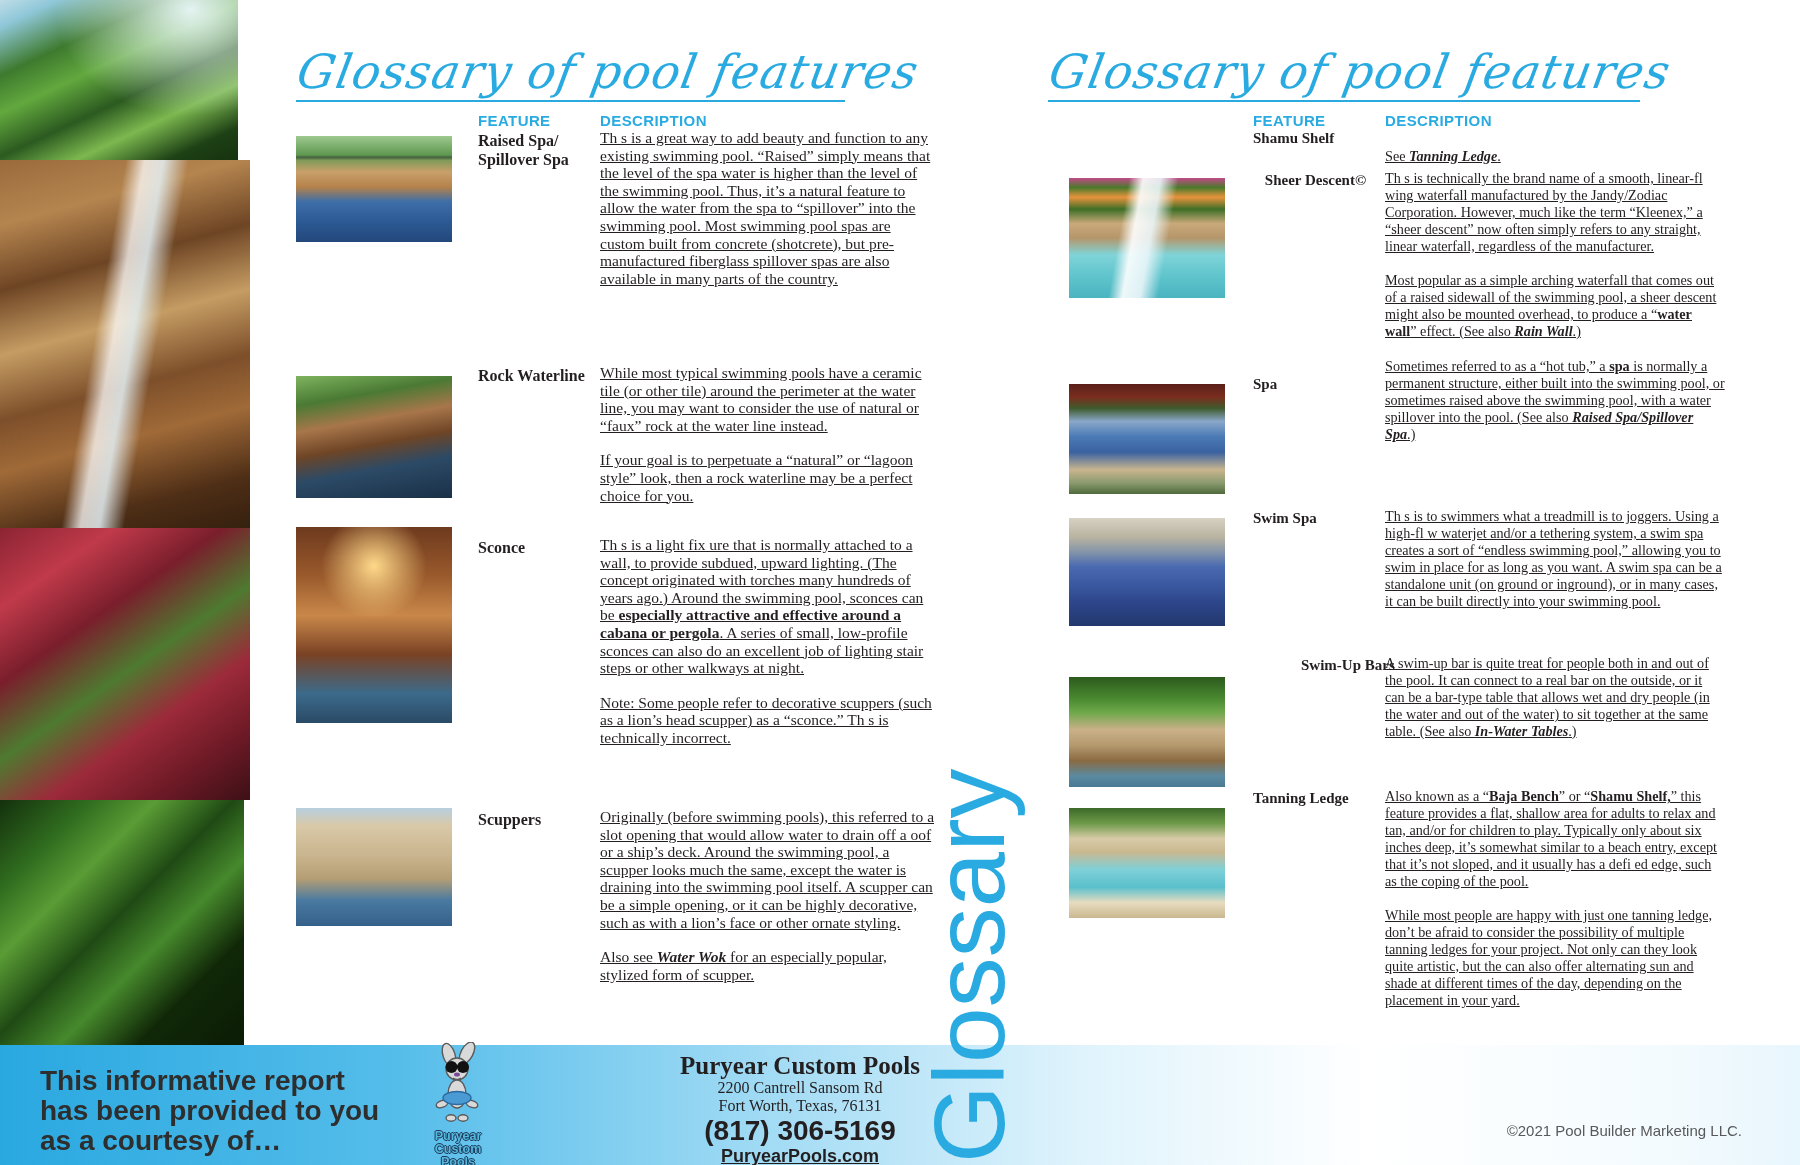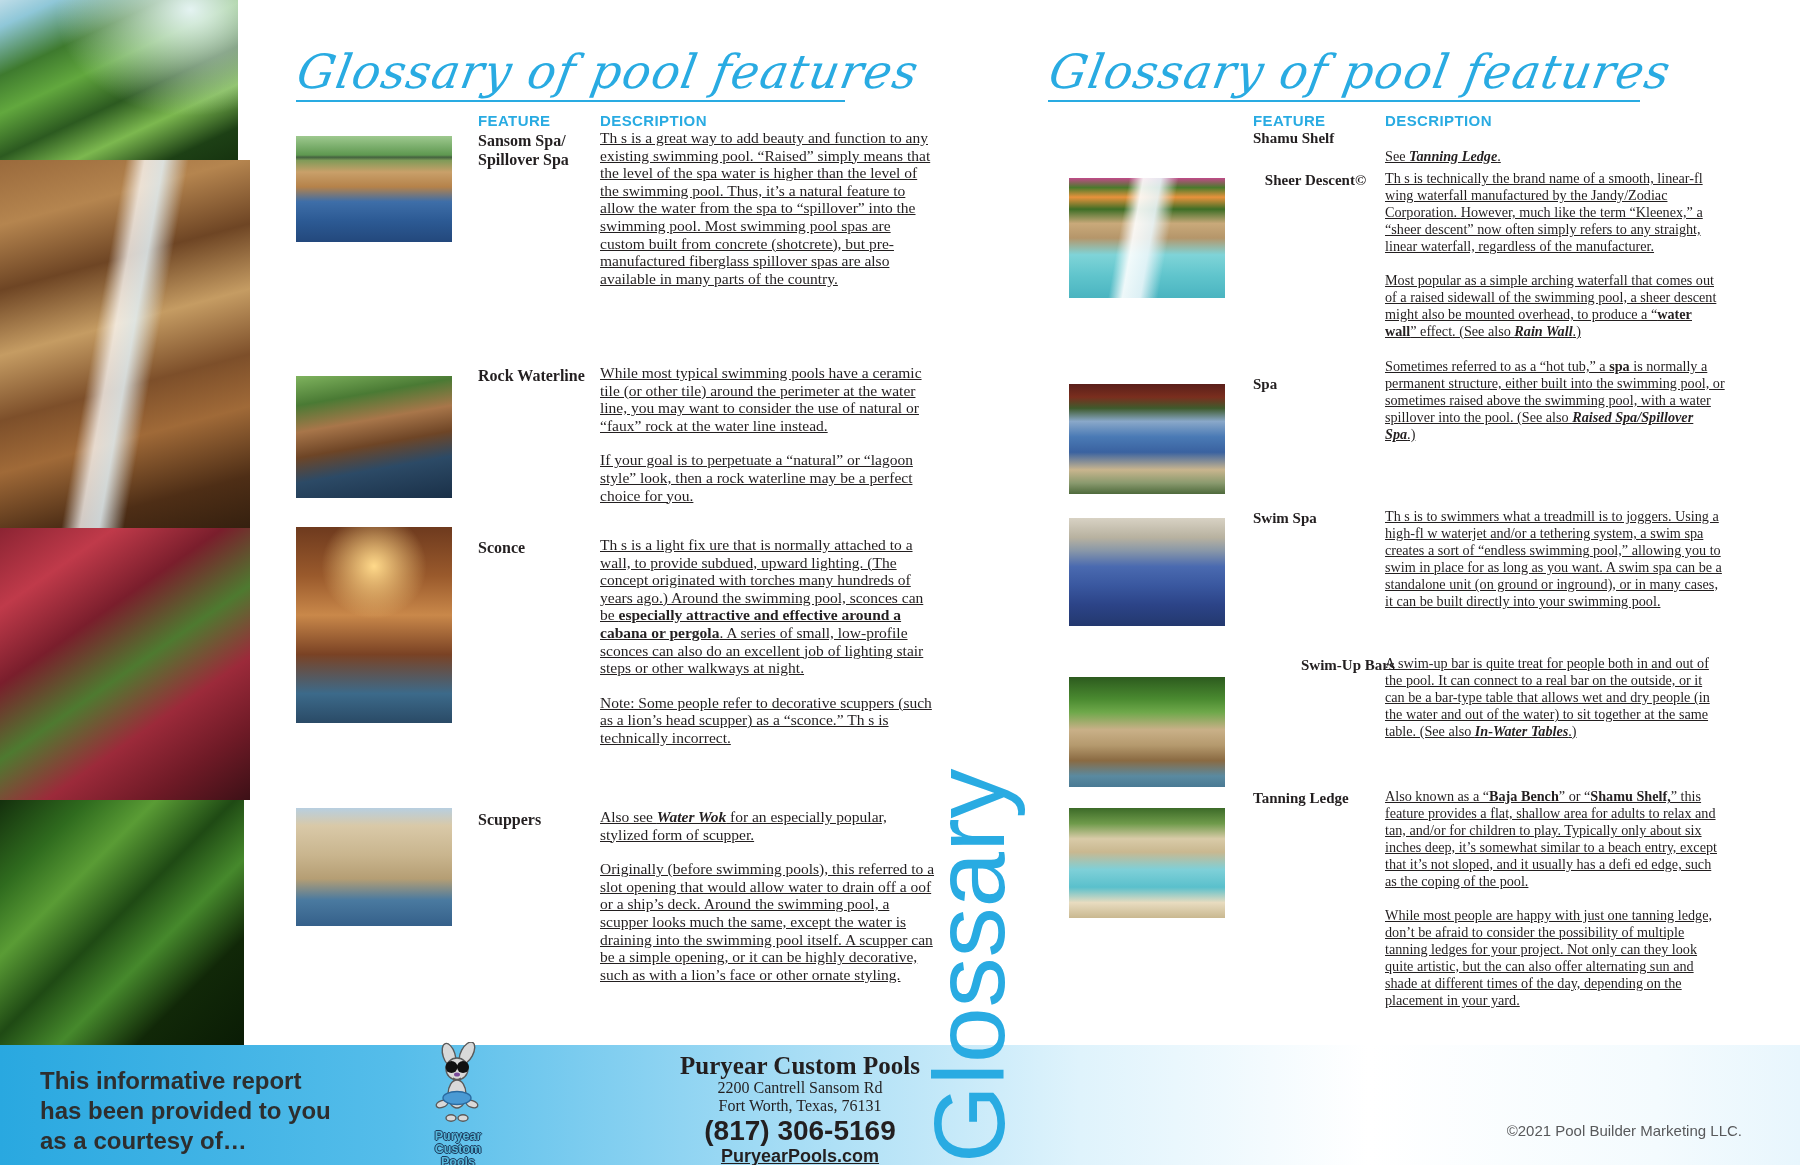--- a/index.html
+++ b/index.html
@@ -53,21 +53,21 @@
   .ph-tanning-ledge{background:
      linear-gradient(180deg,#3c6a28 0%,#6e9a4a 14%,#d9cba8 28%,#c9b890 40%,#7fd0d8 56%,#5ac0cc 72%,#e8dcc0 86%,#c9b890 100%);}
   
   .vertical-glossary{position:absolute;left:912px;top:1163px;transform:rotate(-90deg);
      transform-origin:0 0;width:420px;font-family:"Liberation Sans", sans-serif;
      font-weight:300;font-size:100px;color:#29ABE2;letter-spacing:0;z-index:5;white-space:nowrap;}
   
   .bottom-bar{position:absolute;left:0;top:1045px;width:1800px;height:120px;
      background:linear-gradient(to right,#29a8e0 0%,#55bdea 22%,#9fdaf4 42%,#dff3fc 60%,#ffffff 76%,#f4fbfe 92%,#e8f6fd 100%);z-index:1;}
   .courtesy{position:absolute;left:40px;top:1066px;font-family:"Liberation Sans", sans-serif;
-     font-weight:bold;font-size:24px;line-height:30px;color:#2e2e2e;z-index:2;}
+     font-weight:bold;font-size:28px;line-height:30px;color:#2e2e2e;z-index:2;}
   .contact{position:absolute;left:620px;top:1052px;width:360px;text-align:center;z-index:2;color:#231F20;}
   .contact .company{font-weight:bold;font-size:25px;line-height:27px;}
   .contact .addr{font-size:16px;line-height:18px;}
   .contact .phone{font-family:"Liberation Sans", sans-serif;font-weight:bold;font-size:28px;line-height:31px;}
   .contact .site{font-family:"Liberation Sans", sans-serif;font-weight:bold;font-size:18px;
      line-height:21px;text-decoration:underline;}
   .copyright{position:absolute;right:58px;top:1122px;font-family:"Liberation Sans", sans-serif;
      font-size:15px;color:#58595b;z-index:2;}
   
   .logo{position:absolute;left:418px;top:1042px;width:80px;text-align:center;z-index:3;}
@@ -85,21 +85,21 @@
 </div>
 
 <div class="left">
   <div class="script-header" style="left:298px;top:44px;">Glossary of pool features</div>
   <div class="header-rule" style="left:296px;top:100px;width:549px;"></div>
   <div class="col-head" style="left:478px;top:112px;">FEATURE</div>
   <div class="col-head" style="left:600px;top:112px;">DESCRIPTION</div>
 
   <section>
     <div class="photo ph-raised-spa" style="left:296px;top:136px;width:156px;height:106px;"></div>
-    <div class="fname" style="left:478px;top:131px;width:118px;">Sansom Spa/
+    <div class="fname" style="left:478px;top:131px;width:118px;">Raised Spa/
 Spillover Spa</div>
     <div class="fdesc" style="left:600px;top:129px;width:336px;">
       <p><span>Th s is a great way to add beauty and function to any existing swimming pool. “Raised” simply means that the level of the spa water is higher than the level of the swimming pool. Thus, it’s a natural feature to allow the water from the spa to “spillover” into the swimming pool. Most swimming pool spas are custom built from concrete (shotcrete), but pre-manufactured fiberglass spillover spas are also available in many parts of the country.</span></p>
     </div>
   </section>
 
   <section>
     <div class="photo ph-rock-waterline" style="left:296px;top:376px;width:156px;height:122px;"></div>
     <div class="fname" style="left:478px;top:366px;width:118px;">Rock Waterline</div>
     <div class="fdesc" style="left:600px;top:364px;width:336px;">
@@ -114,22 +114,22 @@
     <div class="fdesc" style="left:600px;top:536px;width:336px;">
       <p><span>Th s is a light fix ure that is normally attached to a wall, to provide subdued, upward lighting. (The concept originated with torches many hundreds of years ago.) Around the swimming pool, sconces can be </span><span class="b u">especially attractive and effective around a cabana or pergola</span><span>. A series of small, low-profile sconces can also do an excellent job of lighting stair steps or other walkways at night.</span></p>
       <p><span>Note: Some people refer to decorative scuppers (such as a lion’s head scupper) as a “sconce.” Th s is technically incorrect.</span></p>
     </div>
   </section>
 
   <section>
     <div class="photo ph-scuppers" style="left:296px;top:808px;width:156px;height:118px;"></div>
     <div class="fname" style="left:478px;top:810px;width:118px;">Scuppers</div>
     <div class="fdesc" style="left:600px;top:808px;width:336px;">
+      <p><span>Originally (before swimming pools), this referred to a slot opening that would allow water to drain off a  oof or a ship’s deck. Around the swimming pool, a scupper looks much the same, except the water is draining into the swimming pool itself. A scupper can be a simple opening, or it can be highly decorative, such as with a lion’s face or other ornate styling.</span></p>
       <p><span>Also see </span><span class="b i u">Water Wok</span><span> for an especially popular, stylized form of scupper.</span></p>
-      <p><span>Originally (before swimming pools), this referred to a slot opening that would allow water to drain off a  oof or a ship’s deck. Around the swimming pool, a scupper looks much the same, except the water is draining into the swimming pool itself. A scupper can be a simple opening, or it can be highly decorative, such as with a lion’s face or other ornate styling.</span></p>
     </div>
   </section>
 </div>
 
 <div class="right">
   <div class="script-header" style="left:1050px;top:44px;">Glossary of pool features</div>
   <div class="header-rule" style="left:1048px;top:100px;width:592px;"></div>
   <div class="col-head" style="left:1253px;top:112px;">FEATURE</div>
   <div class="col-head" style="left:1385px;top:112px;">DESCRIPTION</div>
 

